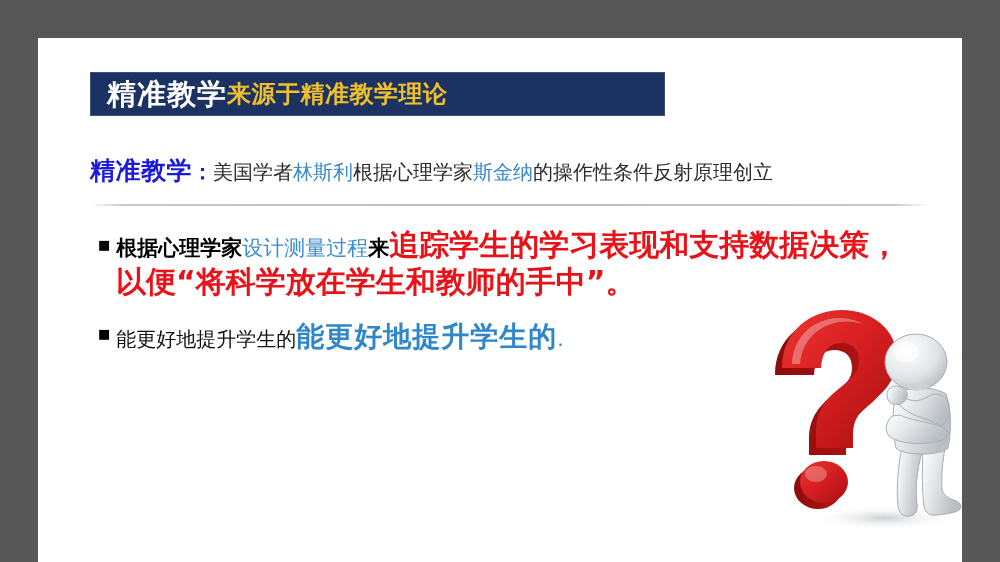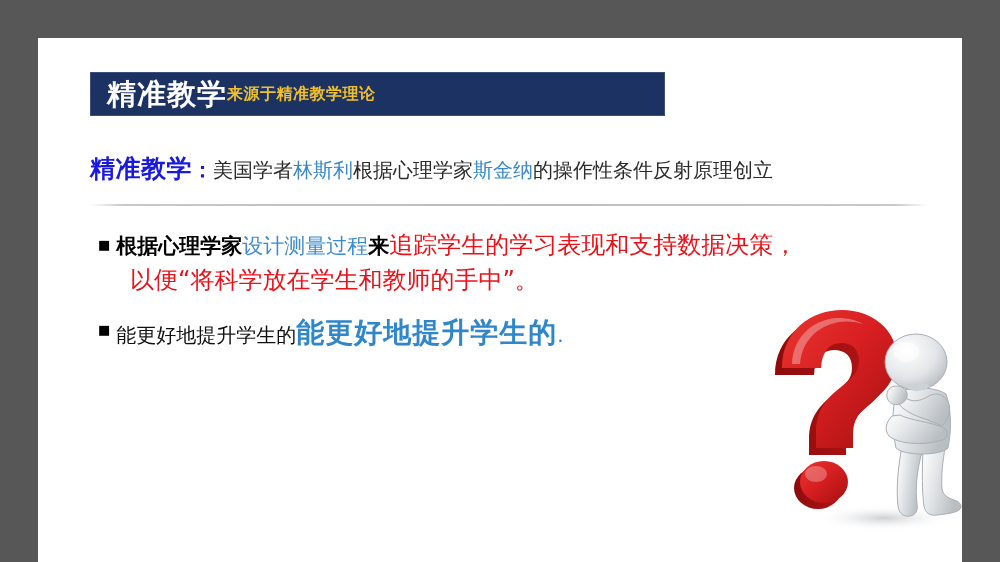--- a/index.html
+++ b/index.html
@@ -40,35 +40,34 @@
   }
   .title-white {
     color: #ffffff;
     font-size: 29px;
     font-weight: bold;
     letter-spacing: 1px;
     line-height: 1;
   }
   .title-gold {
     color: #efc02c;
-    font-size: 16px;
+    font-size: 24px;
     font-weight: bold;
     letter-spacing: 0.5px;
     line-height: 1;
   }
 
   
   #definition-line {
     position: absolute;
     left: 52px;
     top: 118px;
     width: 840px;
     white-space: nowrap;
     line-height: 1.2;
-    font-family: Liberation Mono, monospace;
   }
   .def-term {
     color: #1a1adf;
     font-size: 25px;
     font-weight: bold;
     letter-spacing: 0.5px;
   }
   .def-colon {
     color: #1a1adf;
     font-size: 21px;
@@ -121,26 +120,26 @@
     font-weight: bold;
     line-height: 34px;
   }
   .b-blue-light {
     color: #3c8cd0;
     font-size: 21px;
     line-height: 34px;
   }
   .b-red {
     color: #e81319;
-    font-size: 24px;
-    font-weight: normal;
+    font-size: 30px;
+    font-weight: bold;
     line-height: 34px;
   }
   #bullet-1-line2 {
-    margin-left: 32px;
+    margin-left: 18px;
     white-space: nowrap;
     line-height: 36px;
   }
   #bullet-2 {
     margin-top: 12px;
   }
   .b-black-2 {
     color: #111111;
     font-size: 20px;
     line-height: 40px;

